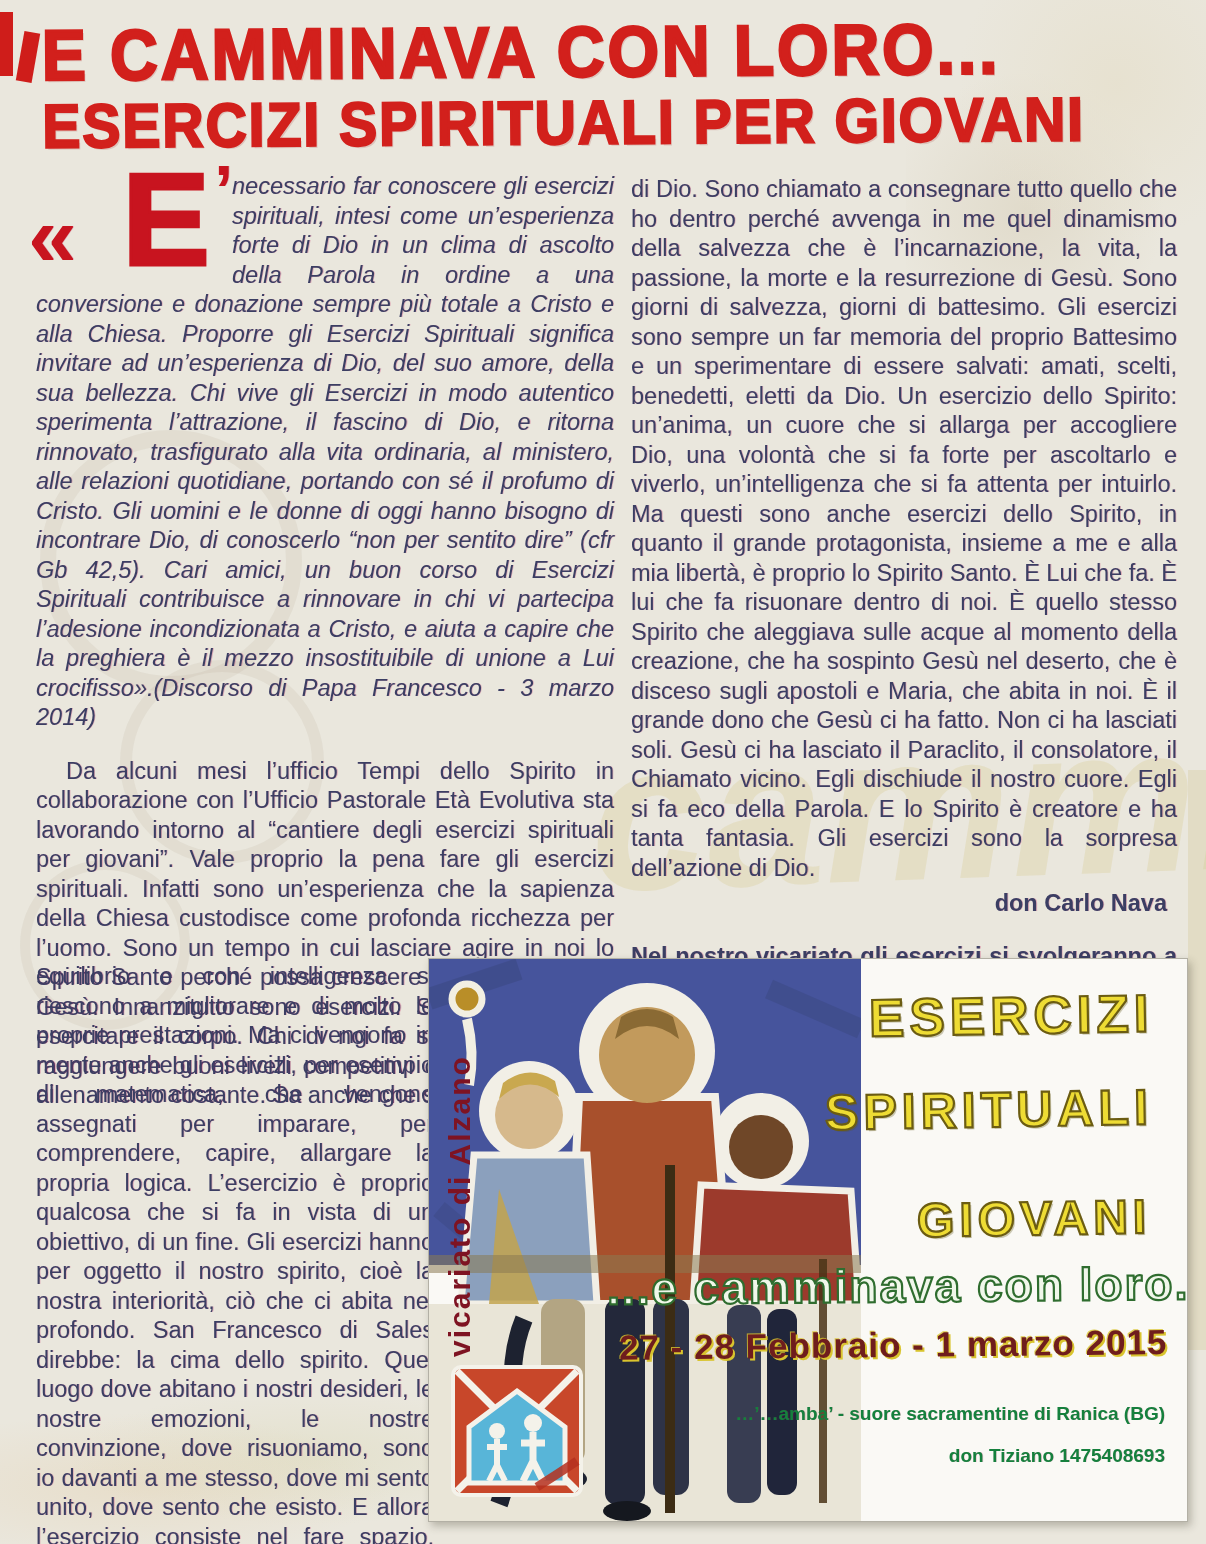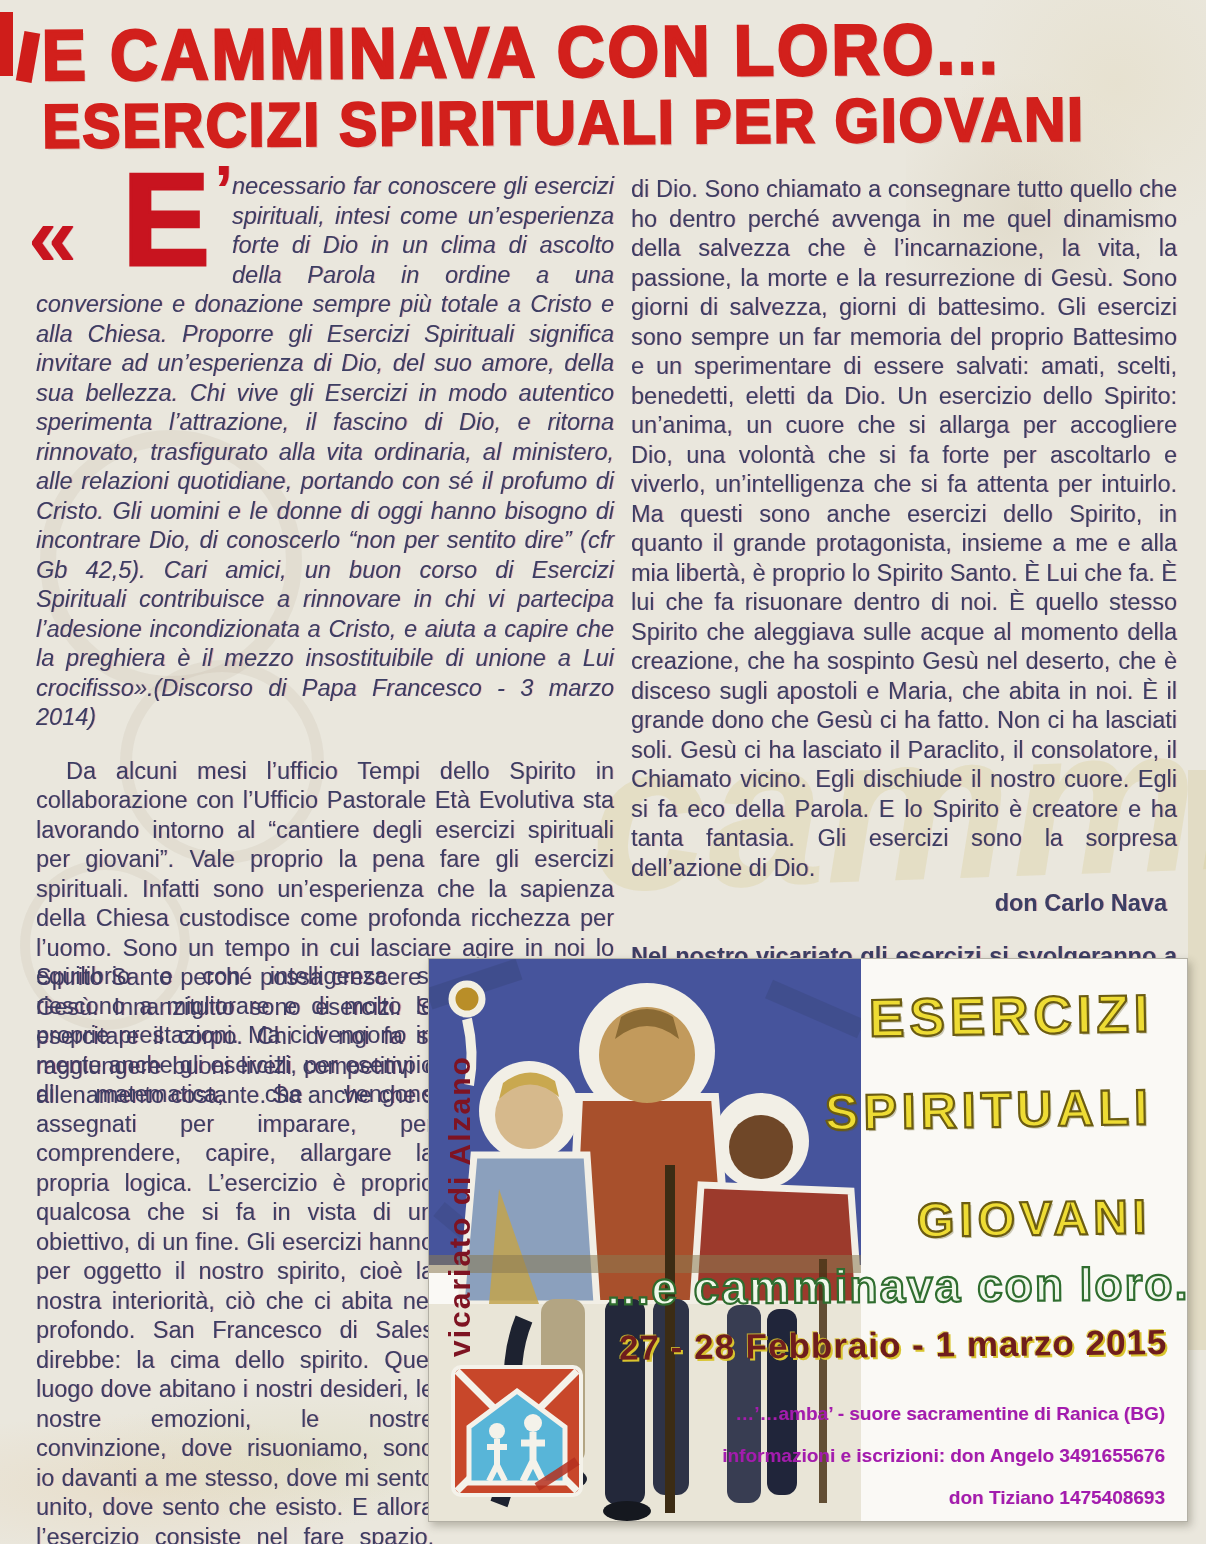--- a/index.html
+++ b/index.html
@@ -91,21 +91,21 @@
     color:#f0f7ea;-webkit-text-stroke:2.2px #2f6d2f;transform:rotate(-0.5deg);
   }
   .pdates{
     position:absolute;right:20px;top:366px;z-index:7;
     font-size:35px;font-weight:bold;letter-spacing:1px;white-space:nowrap;
     color:#6f1d1d;text-shadow:2px 2px 0 #d9c42e, -1px -1px 0 rgba(217,196,46,0.8);
     transform:rotate(-0.6deg);
   }
   .pinfo{
     position:absolute;right:22px;top:434px;z-index:7;text-align:right;
-    font-size:19px;font-weight:bold;color:#a21caf;line-height:42px;white-space:nowrap;
+    font-size:19px;font-weight:bold;color:#15803d;line-height:42px;white-space:nowrap;
     text-shadow:0.6px 0 0 rgba(190,25,90,0.25);
   }
   .plogo{position:absolute;left:22px;top:406px;width:132px;height:132px;z-index:7;}
 </style>
 </head>
 <body>
 
 <div class="page">
 
   <div class="wm-topright"></div>
@@ -181,21 +181,20 @@
 
     <div class="ptitle pt1">ESERCIZI</div>
     <div class="ptitle pt2">SPIRITUALI</div>
     <div class="ptitle pt3">GIOVANI</div>
 
     <div class="slogan">...e camminava con loro.</div>
     <div class="pdates">27 - 28 Febbraio - 1 marzo 2015</div>
 
     <div class="pinfo">
       <div>…’…amba’ - suore sacramentine di Ranica (BG)</div>
-      <div>informazioni e iscrizioni: don Angelo 3491655676</div>
       <div>don Tiziano 1475408693</div>
     </div>
 
     <svg class="plogo" viewBox="0 0 132 132" xmlns="http://www.w3.org/2000/svg">
       <rect x="2" y="2" width="128" height="128" rx="8" fill="#c8472a" stroke="#f4f2ea" stroke-width="4"></rect>
       <path d="M6,6 L126,126 M126,6 L6,126" stroke="#f4f2ea" stroke-width="7"></path>
       <path d="M66,26 L114,62 L114,118 L18,118 L18,62 Z" fill="#58b5d8" stroke="#f4f2ea" stroke-width="5"></path>
       <circle cx="46" cy="66" r="8" fill="#f4f2ea"></circle>
       <path d="M46,74 L46,100 M36,82 L56,82 M46,100 L38,116 M46,100 L54,116" stroke="#f4f2ea" stroke-width="6" fill="none"></path>
       <circle cx="82" cy="58" r="9" fill="#f4f2ea"></circle>

